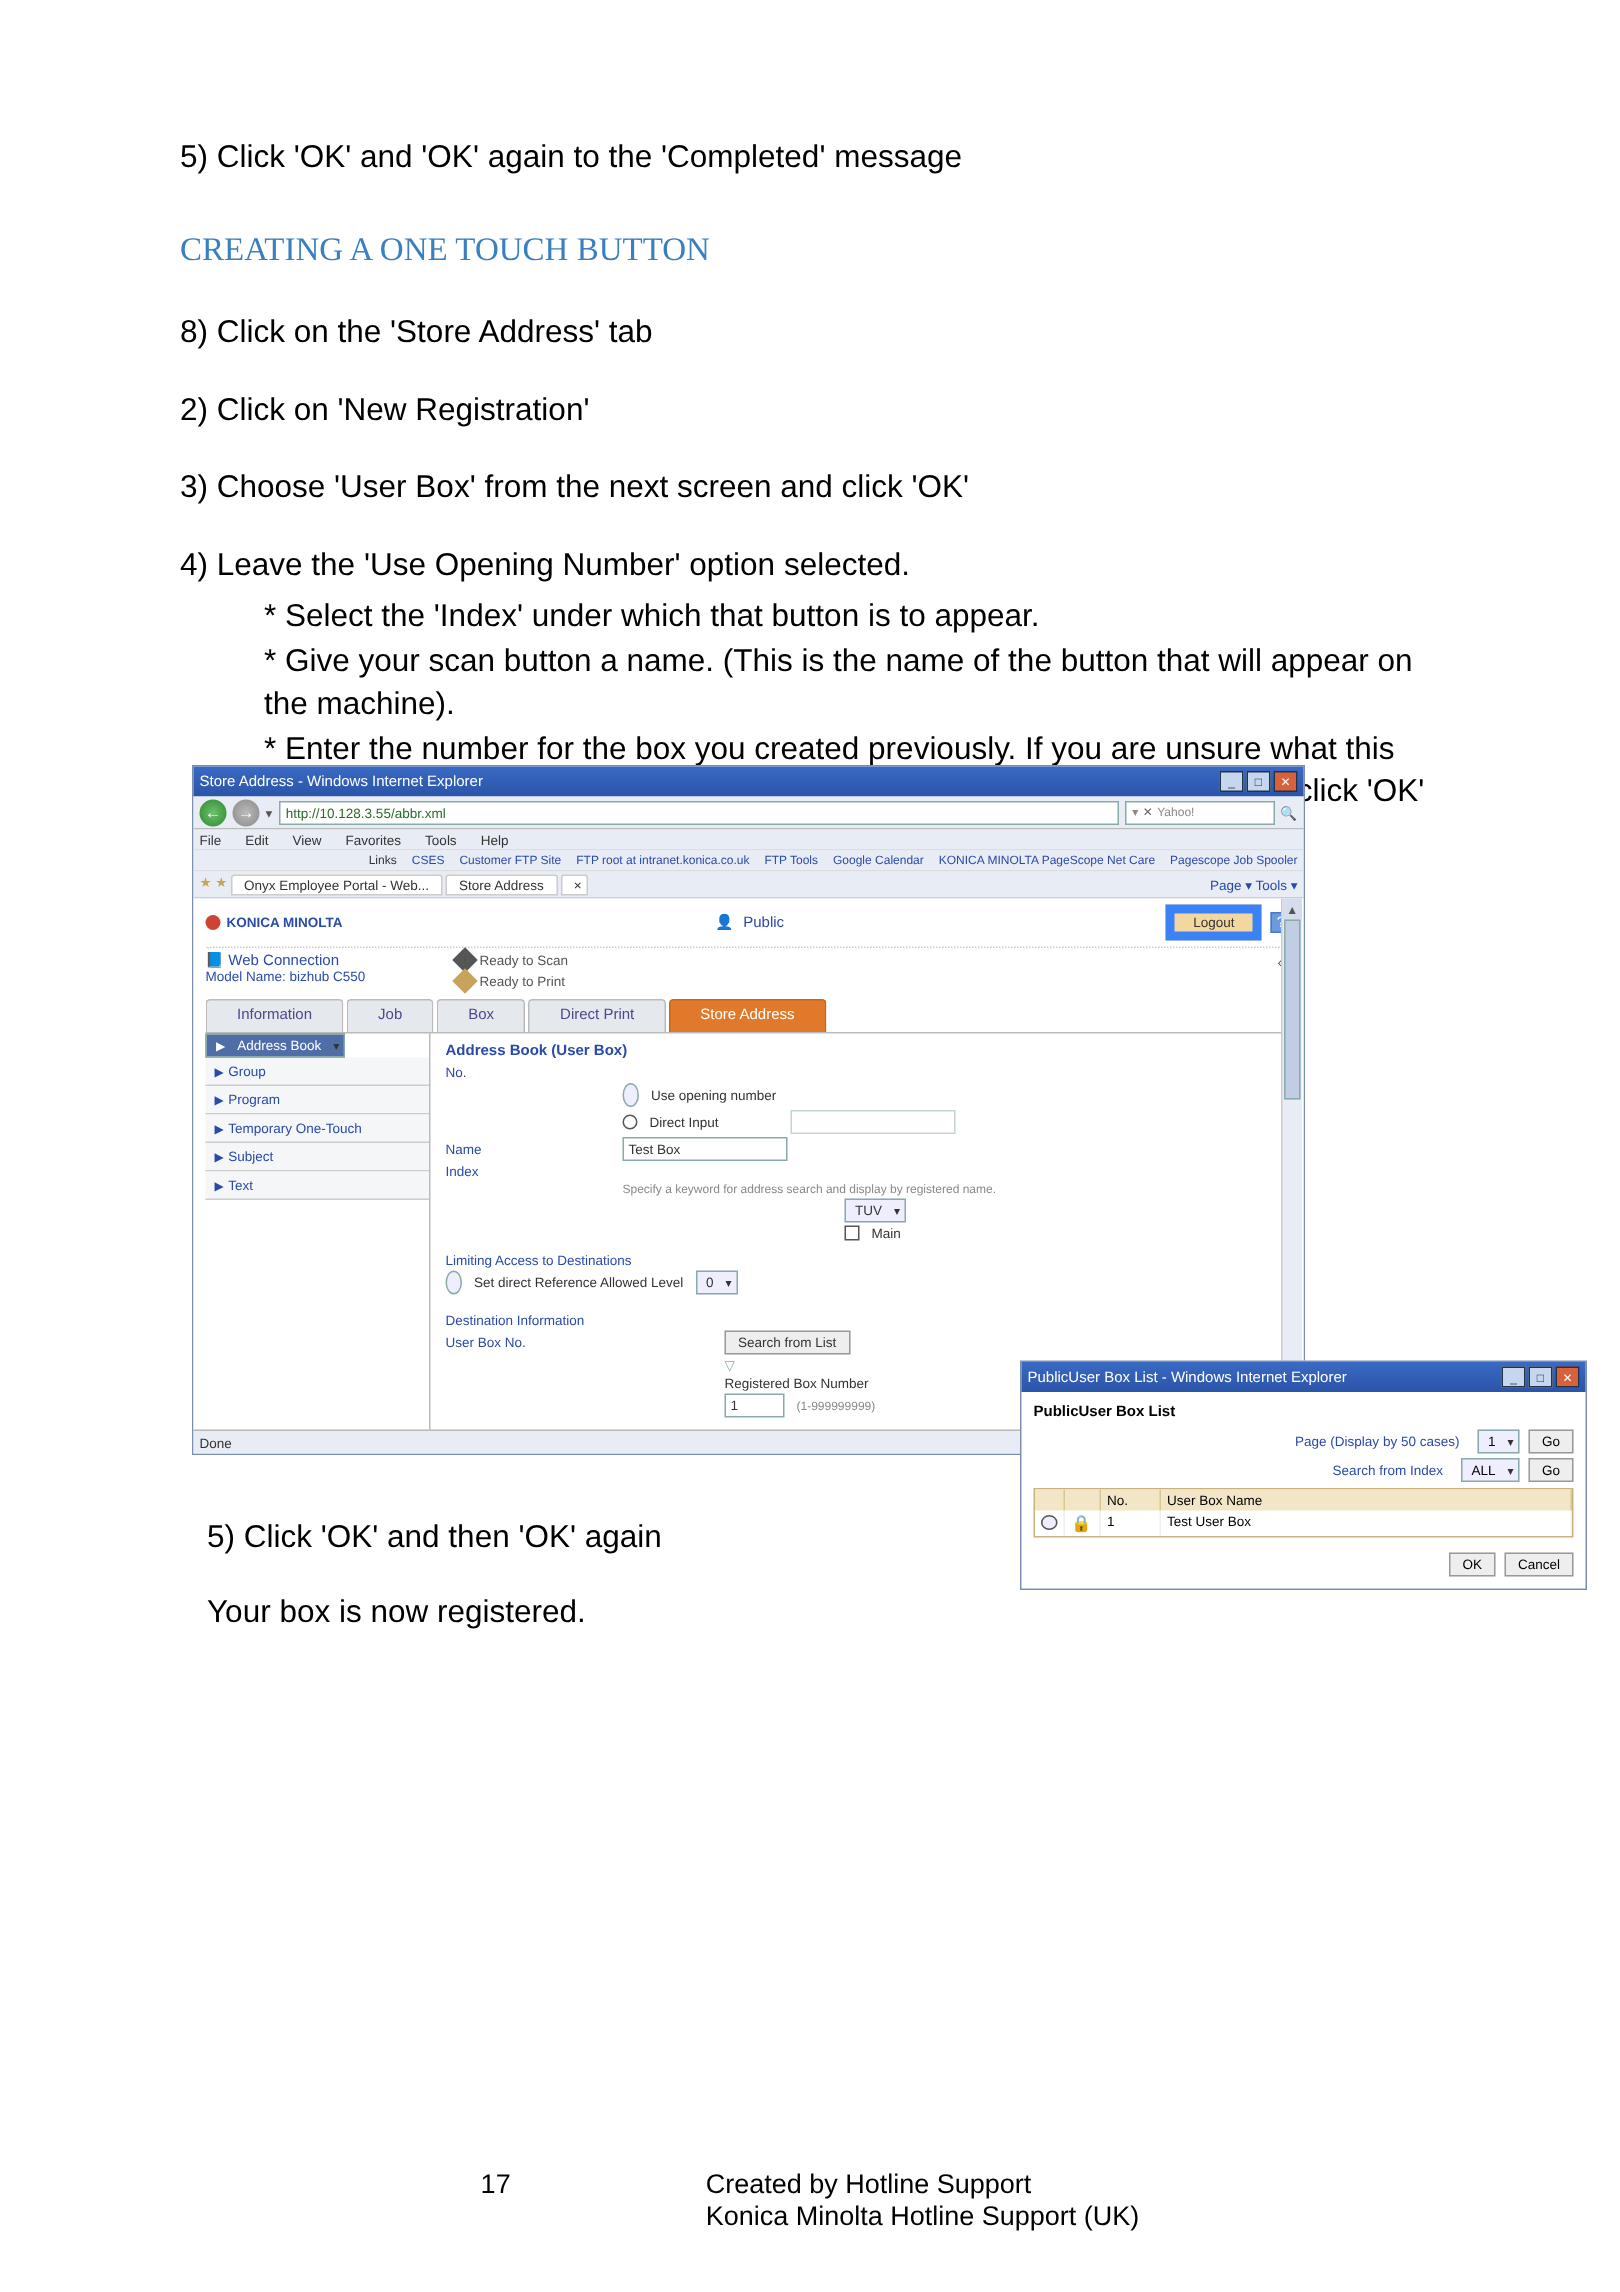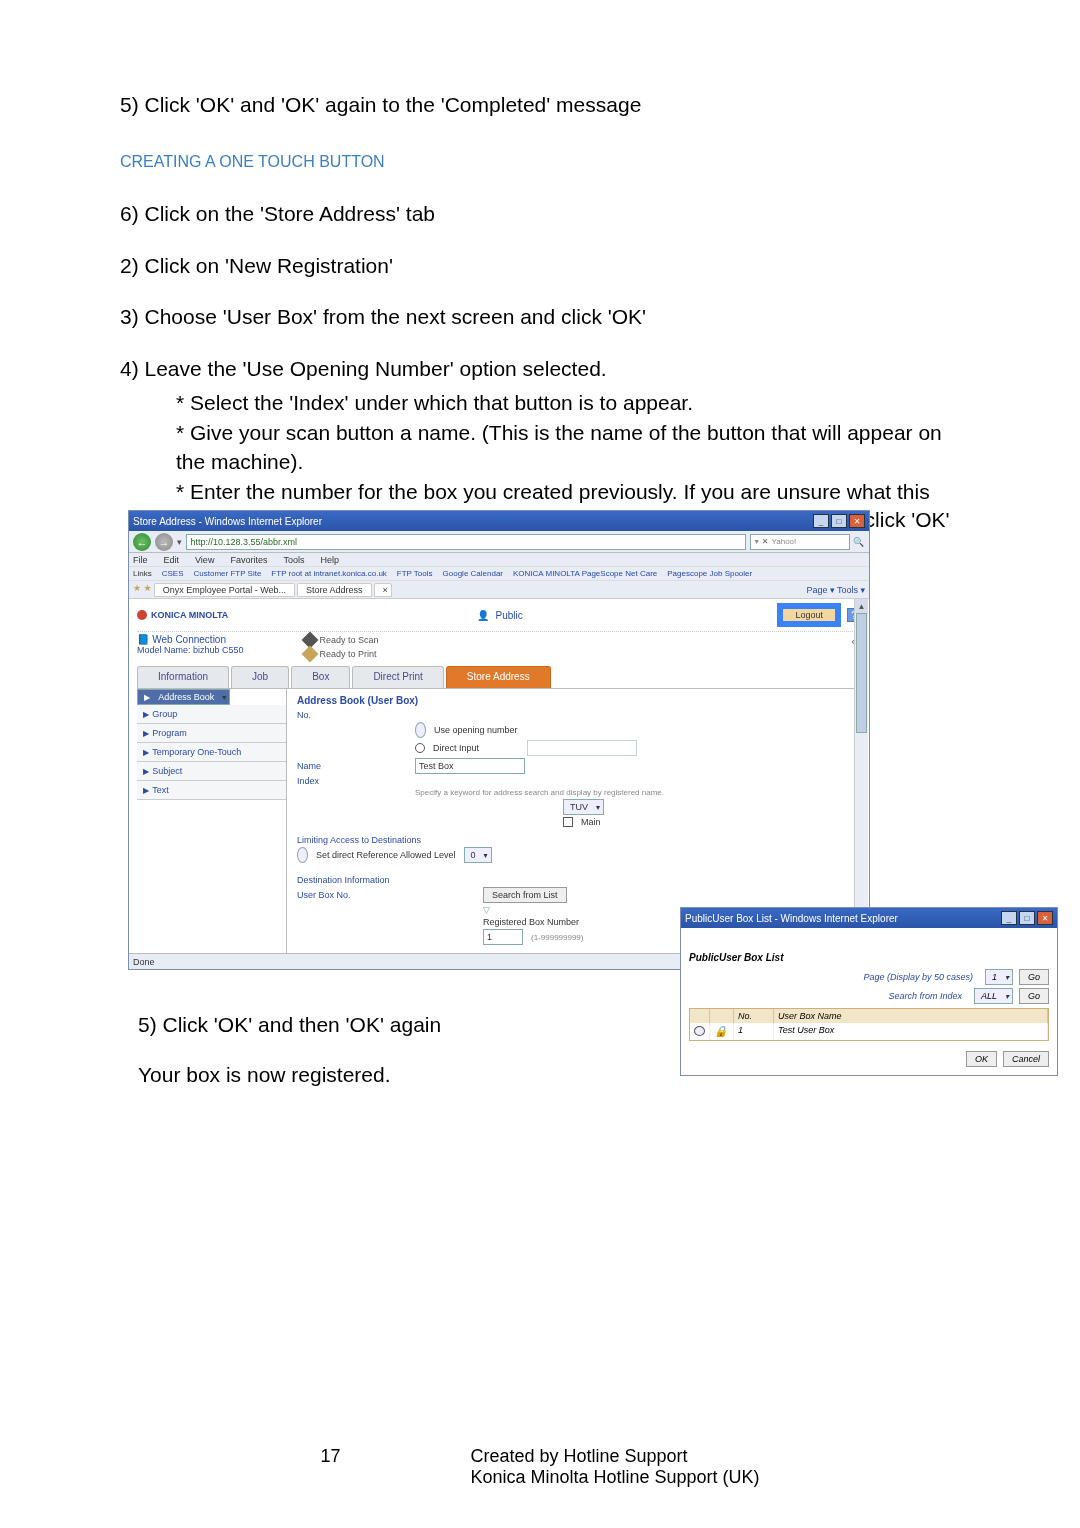--- a/index.html
+++ b/index.html
@@ -1,35 +1,35 @@
 <!DOCTYPE html>
 <html><head>
 <meta charset="utf-8">
 <style>
   * { box-sizing: border-box; margin: 0; padding: 0; }
   body { width: 1080px; height: 1528px; background: #fff; font-family: Arial, sans-serif; position: relative; }
   .page { padding: 90px 120px 30px 120px; }
   .instr { font-size: 21px; color: #000; line-height: 1.4; }
   .instr.mb { margin-bottom: 22px; }
-  .heading { font-size: 16px; color: #3a7fc0; margin: 34px 0 28px 0; }
+  .heading { font-size: 22px; color: #3a7fc0; margin: 34px 0 28px 0; font-family: Liberation Serif, serif; }
   .indent { margin-left: 56px; margin-top: 6px; }
   .indent p { font-size: 21px; line-height: 1.35; margin-bottom: 2px; }
 
   
   .iewin { position: absolute; left: 128px; top: 510px; width: 742px; border: 1px solid #7a8fb0; background: #fff; font-size: 9px; color: #333; }
   .titlebar { height: 20px; background: linear-gradient(#3a6ac4,#2a54a8); color: #fff; display: flex; align-items: center; padding: 0 4px; font-size: 10px; justify-content: space-between; }
   .titlebar .tbtns { display: flex; gap: 2px; }
   .tbtn { width: 16px; height: 14px; background: #c7d6ef; border: 1px solid #234; font-size: 8px; display: flex; align-items: center; justify-content: center; color: #234; }
   .tbtn.close { background: #d8603a; color: #fff; }
   .navbar { height: 22px; background: #e8ecf5; display: flex; align-items: center; padding: 0 4px; gap: 4px; border-bottom: 1px solid #bbb; }
   .navbtn { width: 18px; height: 18px; border-radius: 50%; background: radial-gradient(#6fbf6f,#2a8a2a); display: flex; align-items: center; justify-content: center; color: #fff; font-size: 11px; }
   .urlbox { flex: 1; height: 16px; background: #fff; border: 1px solid #8aa; padding: 0 4px; color: #2a6a2a; display: flex; align-items: center; font-size: 9px; }
   .searchbox { width: 100px; height: 16px; background: #fff; border: 1px solid #8aa; font-size: 8px; color: #888; padding: 0 4px; display: flex; align-items: center; gap: 3px; }
   .menubar { height: 14px; background: #e8ecf5; font-size: 9px; color: #333; padding: 0 4px; display: flex; gap: 16px; align-items: center; border-bottom: 1px solid #ddd; }
-  .linksbar { height: 14px; background: #e8ecf5; font-size: 8px; color: #2a4aa8; padding: 0 4px; display: flex; gap: 10px; align-items: center; border-bottom: 1px solid #ddd; }
+  .linksbar { height: 14px; background: #e8ecf5; font-size: 8px; color: #2a4aa8; padding: 0 4px; display: flex; gap: 10px; align-items: center; border-bottom: 1px solid #ddd; justify-content: flex-end; }
   .tabbar { height: 18px; background: #e8ecf5; font-size: 9px; display: flex; align-items: center; padding: 0 4px; gap: 6px; border-bottom: 1px solid #ccc; justify-content: space-between; }
   .tabbar .tabs { display: flex; gap: 2px; }
   .btab { background: #fff; border: 1px solid #ccc; padding: 1px 8px; border-radius: 2px 2px 0 0; font-size: 9px; }
   .ietools { font-size: 9px; color: #2a4aa8; }
 
   .pagebody { background: #fff; padding: 0 8px; }
   .kmheader { display: flex; justify-content: space-between; align-items: center; padding: 4px 0; border-bottom: 1px dotted #ccc; }
   .kmleft { display: flex; align-items: center; gap: 4px; font-size: 9px; color: #2a4aa8; font-weight: bold; }
   .redcircle { width: 10px; height: 10px; border-radius: 50%; background: #c43; display: inline-block; }
   .kmright { display: flex; align-items: center; gap: 6px; }
@@ -76,21 +76,21 @@
   .statusbar { height: 16px; background: #e8ecf5; border-top: 1px solid #bbb; font-size: 9px; color: #333; padding: 0 4px; display: flex; align-items: center; justify-content: space-between; }
 
   .scrollbar { position: absolute; right: 1px; top: 88px; width: 14px; bottom: 17px; background: #e8ecf5; border-left: 1px solid #ccc; }
   .scrollbar .thumb { position: absolute; left: 1px; right: 1px; top: 14px; height: 120px; background: #c0cde4; border: 1px solid #8aa; }
   .scrollbar .arr { position: absolute; left: 0; right: 0; height: 14px; background: #d5ddec; font-size: 8px; display: flex; align-items: center; justify-content: center; color: #555; }
   .scrollbar .arr.up { top: 0; }
   .scrollbar .arr.down { bottom: 0; }
 
   
   .popwin { position: absolute; left: 680px; top: 907px; width: 378px; border: 1px solid #7a8fb0; background: #fff; font-size: 9px; }
-  .popbody { padding: 20px 8px 8px 8px; font-style: italic; }
+  .popbody { padding: 4px 8px 8px 8px; }
   .pbhead { font-weight: bold; font-size: 10px; margin: 4px 0 6px 0; }
   .pbrow { display: flex; align-items: center; gap: 6px; margin-bottom: 3px; justify-content: flex-end; }
   .pblabel { flex: 1; text-align: right; padding-right: 6px; color: #2a4aa8; }
   .pbtable { width: 100%; border: 1px solid #c7b380; margin-top: 4px; }
   .pbth { background: #f2e6c7; display: flex; font-size: 9px; }
   .pbth > div { padding: 2px 4px; border-right: 1px solid #d7c890; }
   .pbtd { display: flex; font-size: 9px; }
   .pbtd > div { padding: 2px 4px; border-right: 1px solid #eee; }
   .radiosm { width: 10px; height: 10px; border: 1px solid #555; border-radius: 50%; display: inline-flex; align-items: center; justify-content: center; }
   .radiosm.sel::after { content: ""; width: 5px; height: 5px; background: #333; border-radius: 50%; display: block; }
@@ -102,21 +102,21 @@
   .footer .cr { text-align: left; }
 
   .below { position: absolute; left: 138px; }
 </style>
 </head>
 <body>
 
 <div class="page">
   <p class="instr mb">5) Click 'OK' and 'OK' again to the 'Completed' message</p>
   <p class="heading">CREATING A ONE TOUCH BUTTON</p>
-  <p class="instr mb">6) Click on the 'Store Address' tab</p>
+  <p class="instr mb">8) Click on the 'Store Address' tab</p>
   <p class="instr mb">2) Click on 'New Registration'</p>
   <p class="instr mb">3) Choose 'User Box' from the next screen and click 'OK'</p>
   <p class="instr">4) Leave the 'Use Opening Number' option selected.</p>
   <div class="indent">
     <p>* Select the 'Index' under which that button is to appear.</p>
     <p>* Give your scan button a name.  (This is the name of the button that will appear on the machine).</p>
     <p>* Enter the number for the box you created previously.  If you are unsure what this box number was, click 'Search from List'.  You can then select the box and click 'OK'</p>
   </div>
 </div>
 

